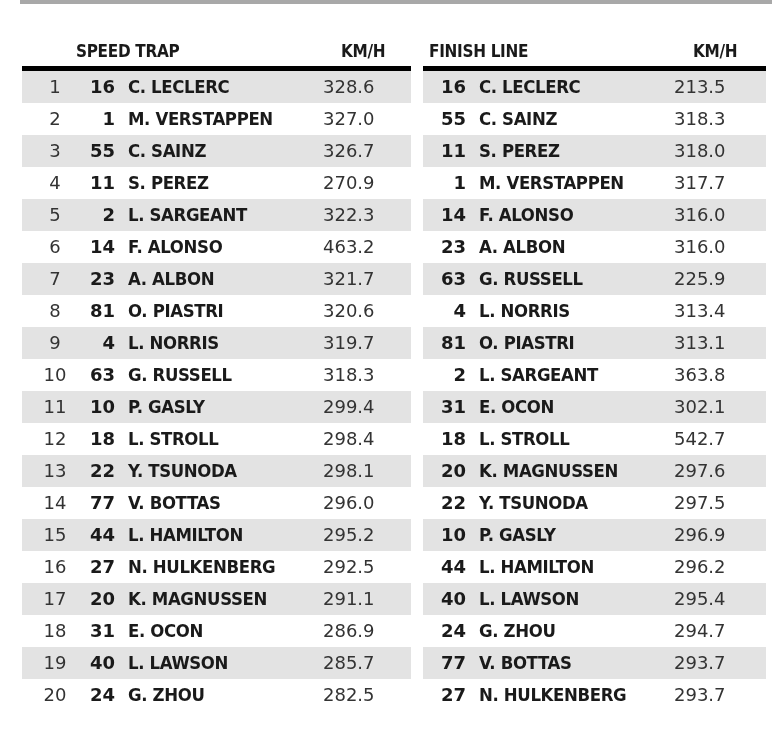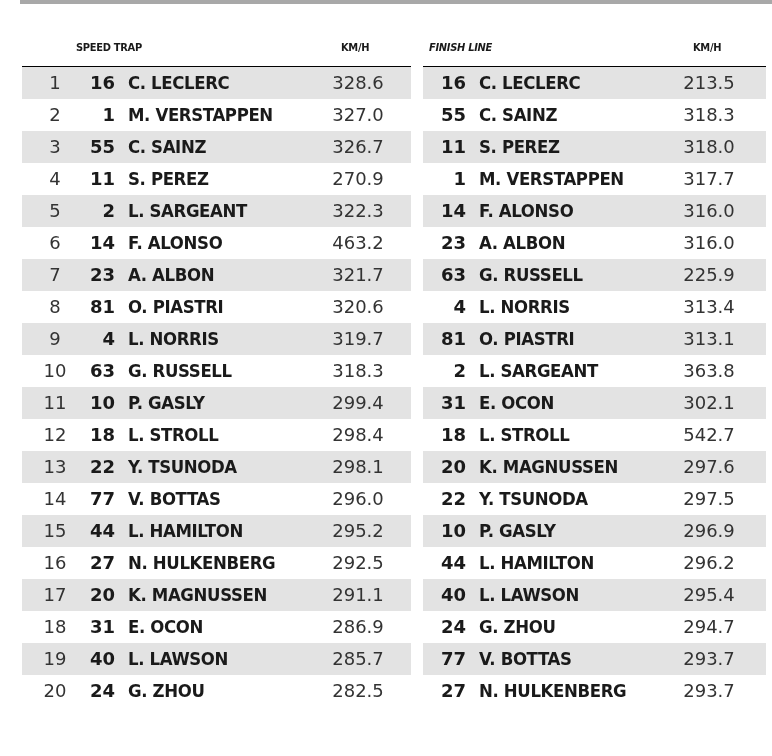--- a/index.html
+++ b/index.html
@@ -8,42 +8,42 @@
     font-family: "DejaVu Sans", "Liberation Sans", sans-serif; color: #1a1a1a;
   }
   .top-band {
     position: absolute; left: 20px; top: 0; width: 752px; height: 4px;
     background: #a8a8a8;
   }
   .tbl { position: absolute; top: 38px; }
   .tbl.left { left: 22px; width: 389px; }
   .tbl.right { left: 423px; width: 343px; }
   .hdr {
-    position: relative; height: 28px; border-bottom: 1px solid #000000;
-    font-weight: bold; font-size: 11px; letter-spacing: -0.3px;
+    position: relative; height: 28px; border-bottom: 5px solid #000000;
+    font-weight: bold; font-size: 17px; letter-spacing: -0.3px;
     font-family: "DejaVu Sans", sans-serif; font-stretch: condensed;
   }
   .hdr span { position: absolute; top: 3px; }
   .row { position: relative; height: 32px; font-size: 18px; }
   .row.odd { background: #e3e3e3; }
   .row span { position: absolute; top: 5px; white-space: nowrap; }
   .pos { color: #333; width: 30px; text-align: center; }
   .num { font-weight: bold; text-align: right; width: 40px; }
   .name { font-weight: bold; letter-spacing: -0.4px; transform: scaleX(0.92); transform-origin: left center; }
-  .spd { color: #333; text-align: center; width: 70px; }
+  .spd { color: #333; text-align: left; width: 70px; }
   .left .pos { left: 18px; }
   .left .num { left: 53px; }
   .left .name { left: 106px; }
   .left .spd { left: 301px; }
   .left .h-title { left: 54px; }
   .left .h-unit { left: 319px; }
   .right .num { left: 3px; }
   .right .name { left: 56px; }
   .right .spd { left: 251px; }
-  .right .h-title { left: 6px; font-style: italic; }
+  .right .h-title { left: 6px; }
   .right .h-unit { left: 270px; }
 </style>
 </head>
 <body>
 
 <div class="top-band"></div>
 
 <div class="tbl left">
   <div class="hdr">
     <span class="h-title">SPEED TRAP</span>

